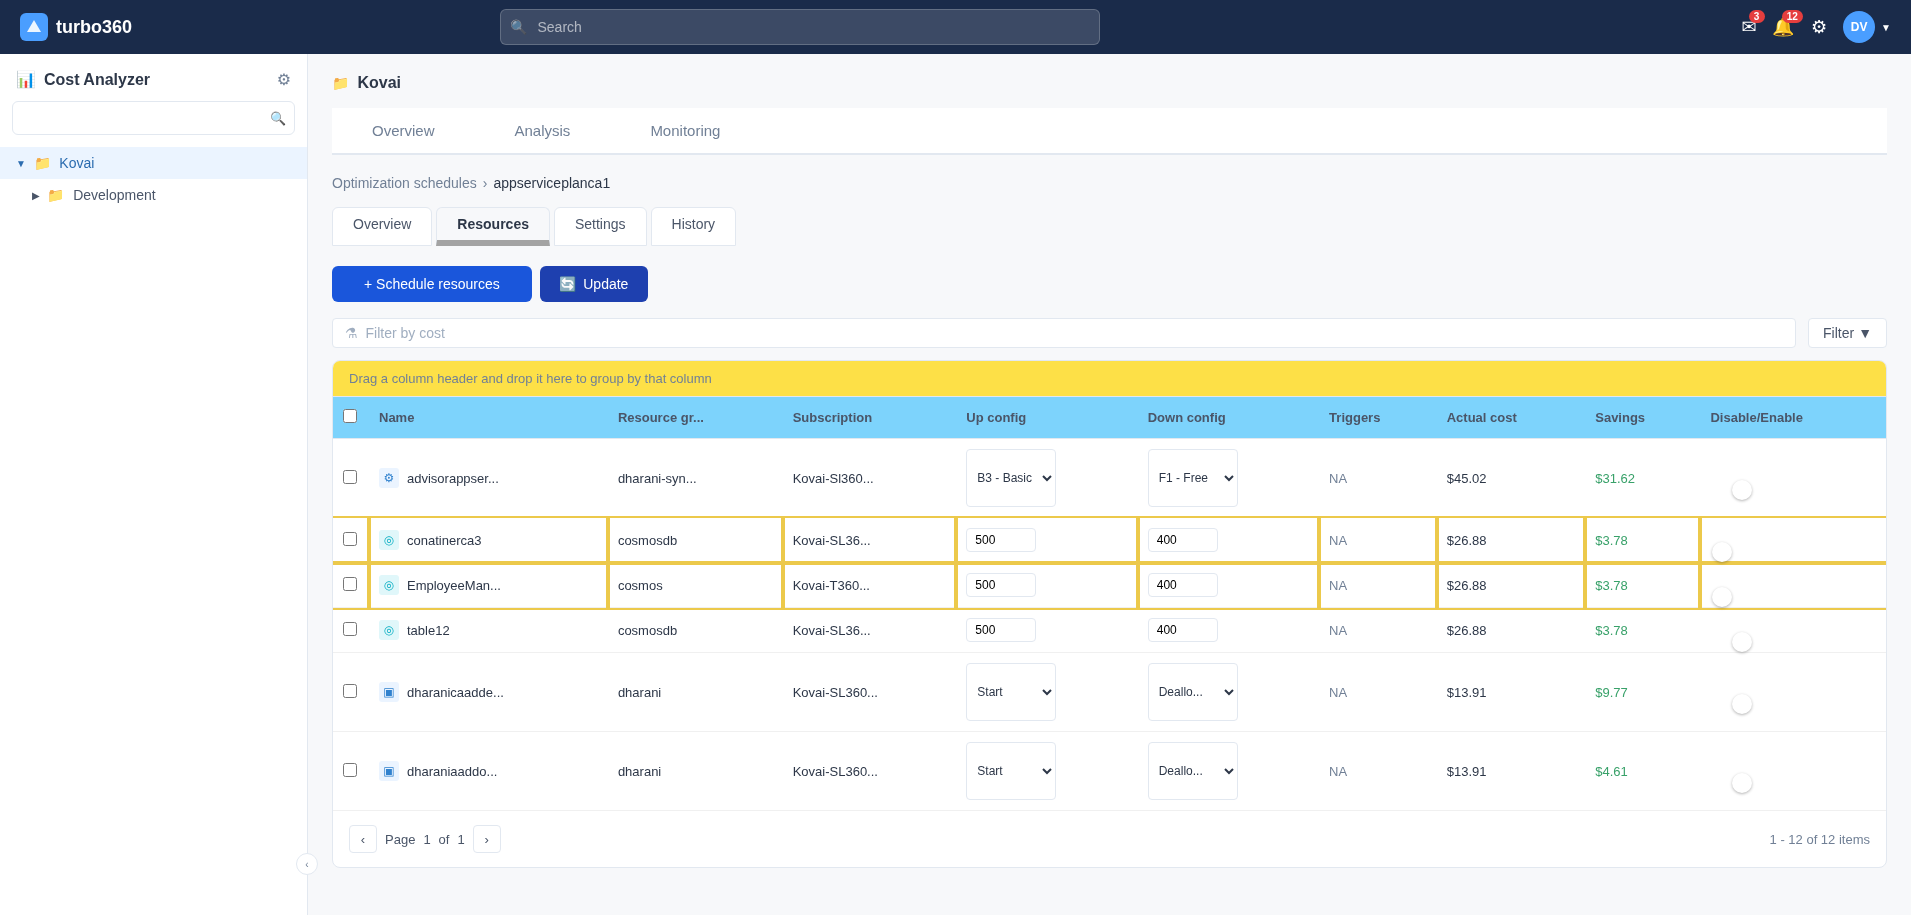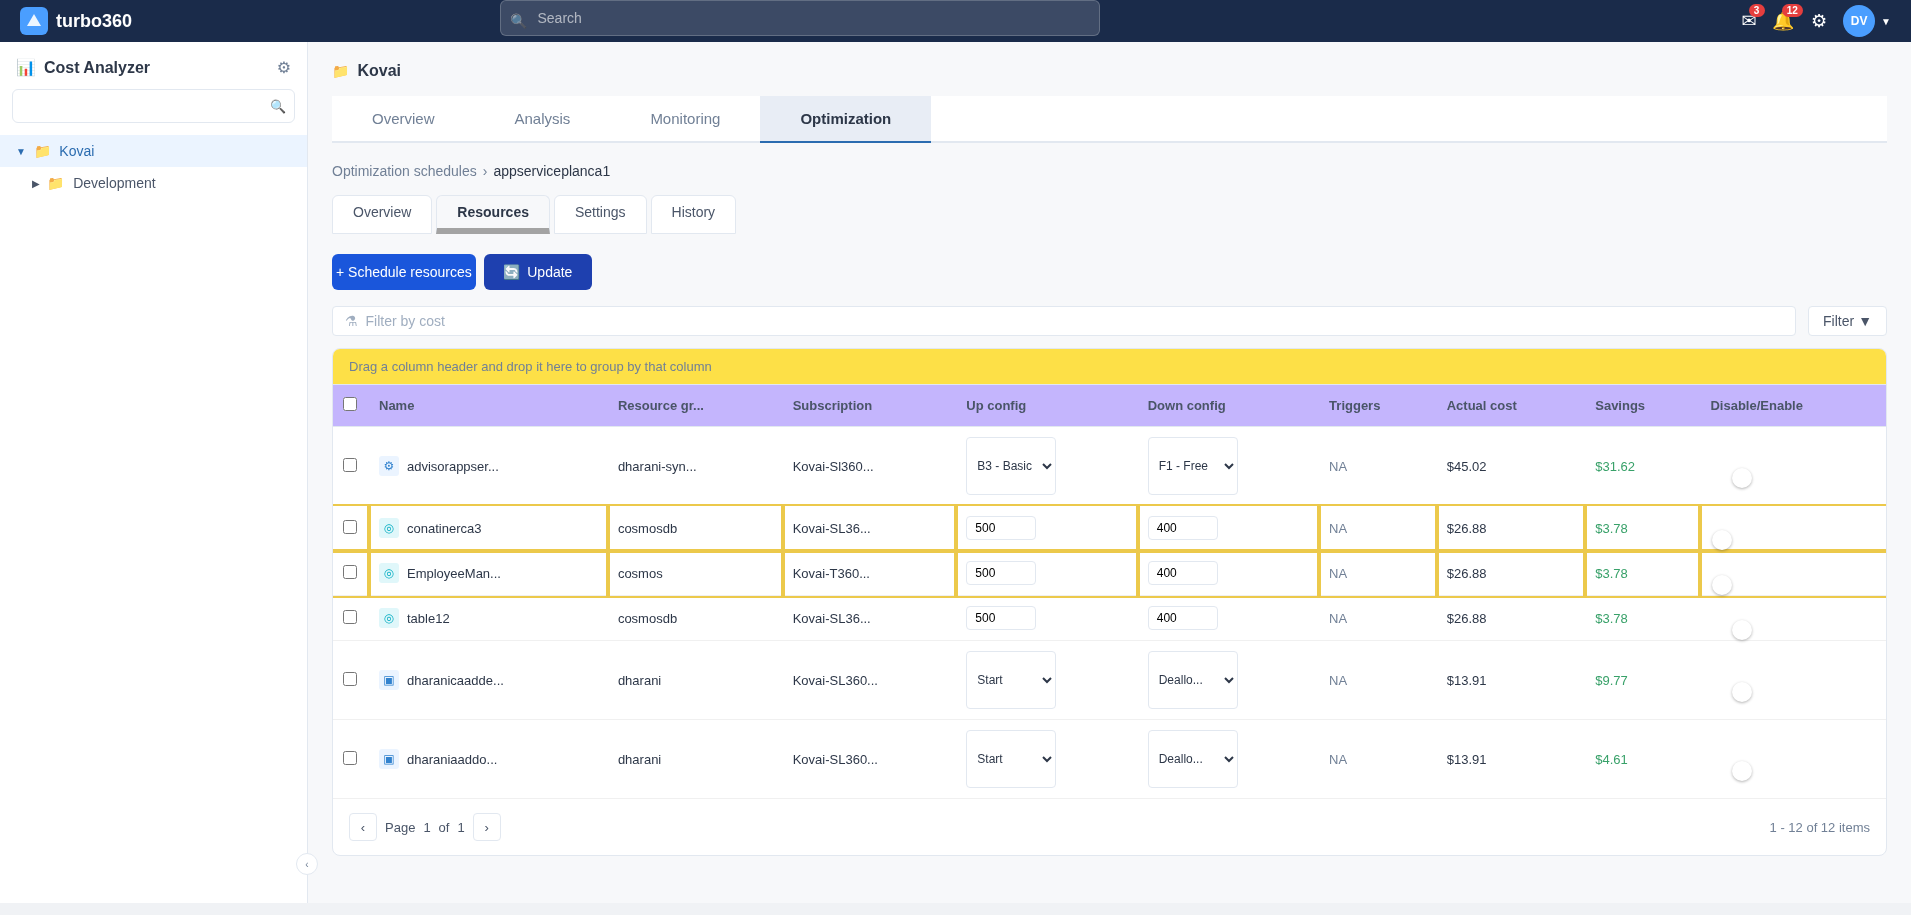--- a/index.html
+++ b/index.html
@@ -1,22 +1,23 @@
 <!DOCTYPE html>
 <html><head>
   <meta charset="utf-8">
   <style>
     * { box-sizing: border-box; margin: 0; padding: 0; font-family: -apple-system, BlinkMacSystemFont, 'Segoe UI', sans-serif; }
     body { background: #f0f2f5; width: 1911px; min-height: 915px; overflow-x: hidden; }
 
     
     .top-nav {
       background: #1a2b4a;
-      height: 42px;
-      display: flex;
+      height: 54px;
+      display: flex;
+      align-items: center;
       padding: 0 20px;
       gap: 0;
       position: relative;
     }
     .top-nav-logo {
       display: flex;
       align-items: center;
       gap: 8px;
       color: white;
       font-weight: 700;
@@ -285,21 +286,21 @@
       box-shadow: 0 1px 3px rgba(0,0,0,0.1);
     }
     .action-buttons {
       display: flex;
       gap: 8px;
     }
     .btn-schedule {
       background: #1a56db;
       color: white;
       border: none;
-      padding: 10px 4px;
+      padding: 10px 32px;
       border-radius: 6px;
       font-size: 14px;
       font-weight: 500;
       cursor: pointer;
       display: flex;
       align-items: center;
       gap: 6px;
     }
     .btn-update {
       background: #1e40af;
@@ -360,21 +361,21 @@
       font-size: 13px;
       color: #718096;
       background: #fde047;
       border-bottom: 1px solid #e2e8f0;
     }
     table {
       width: 100%;
       border-collapse: collapse;
     }
     thead {
-      background: #c4b5fd;
+      background: #7dd3fc;
     }
     th {
       padding: 12px 10px;
       text-align: left;
       font-size: 13px;
       font-weight: 600;
       color: #4a5568;
       border-bottom: 1px solid #e2e8f0;
       white-space: nowrap;
     }
@@ -592,23 +593,20 @@
 
       <div class="tab-nav">
         <div class="tab-nav-item">
           <span>Overview</span>
         </div>
         <div class="tab-nav-item">
           <span>Analysis</span>
         </div>
         <div class="tab-nav-item">
           <span>Monitoring</span>
-        </div>
-        <div class="tab-nav-item active">
-          <span>Optimization</span>
         </div>
       </div>
 
       <div class="sub-breadcrumb">
         <a href="#">
           <span>Optimization schedules</span>
         </a>
         <span>›</span>
         <span class="current">appserviceplanca1</span>
       </div>

